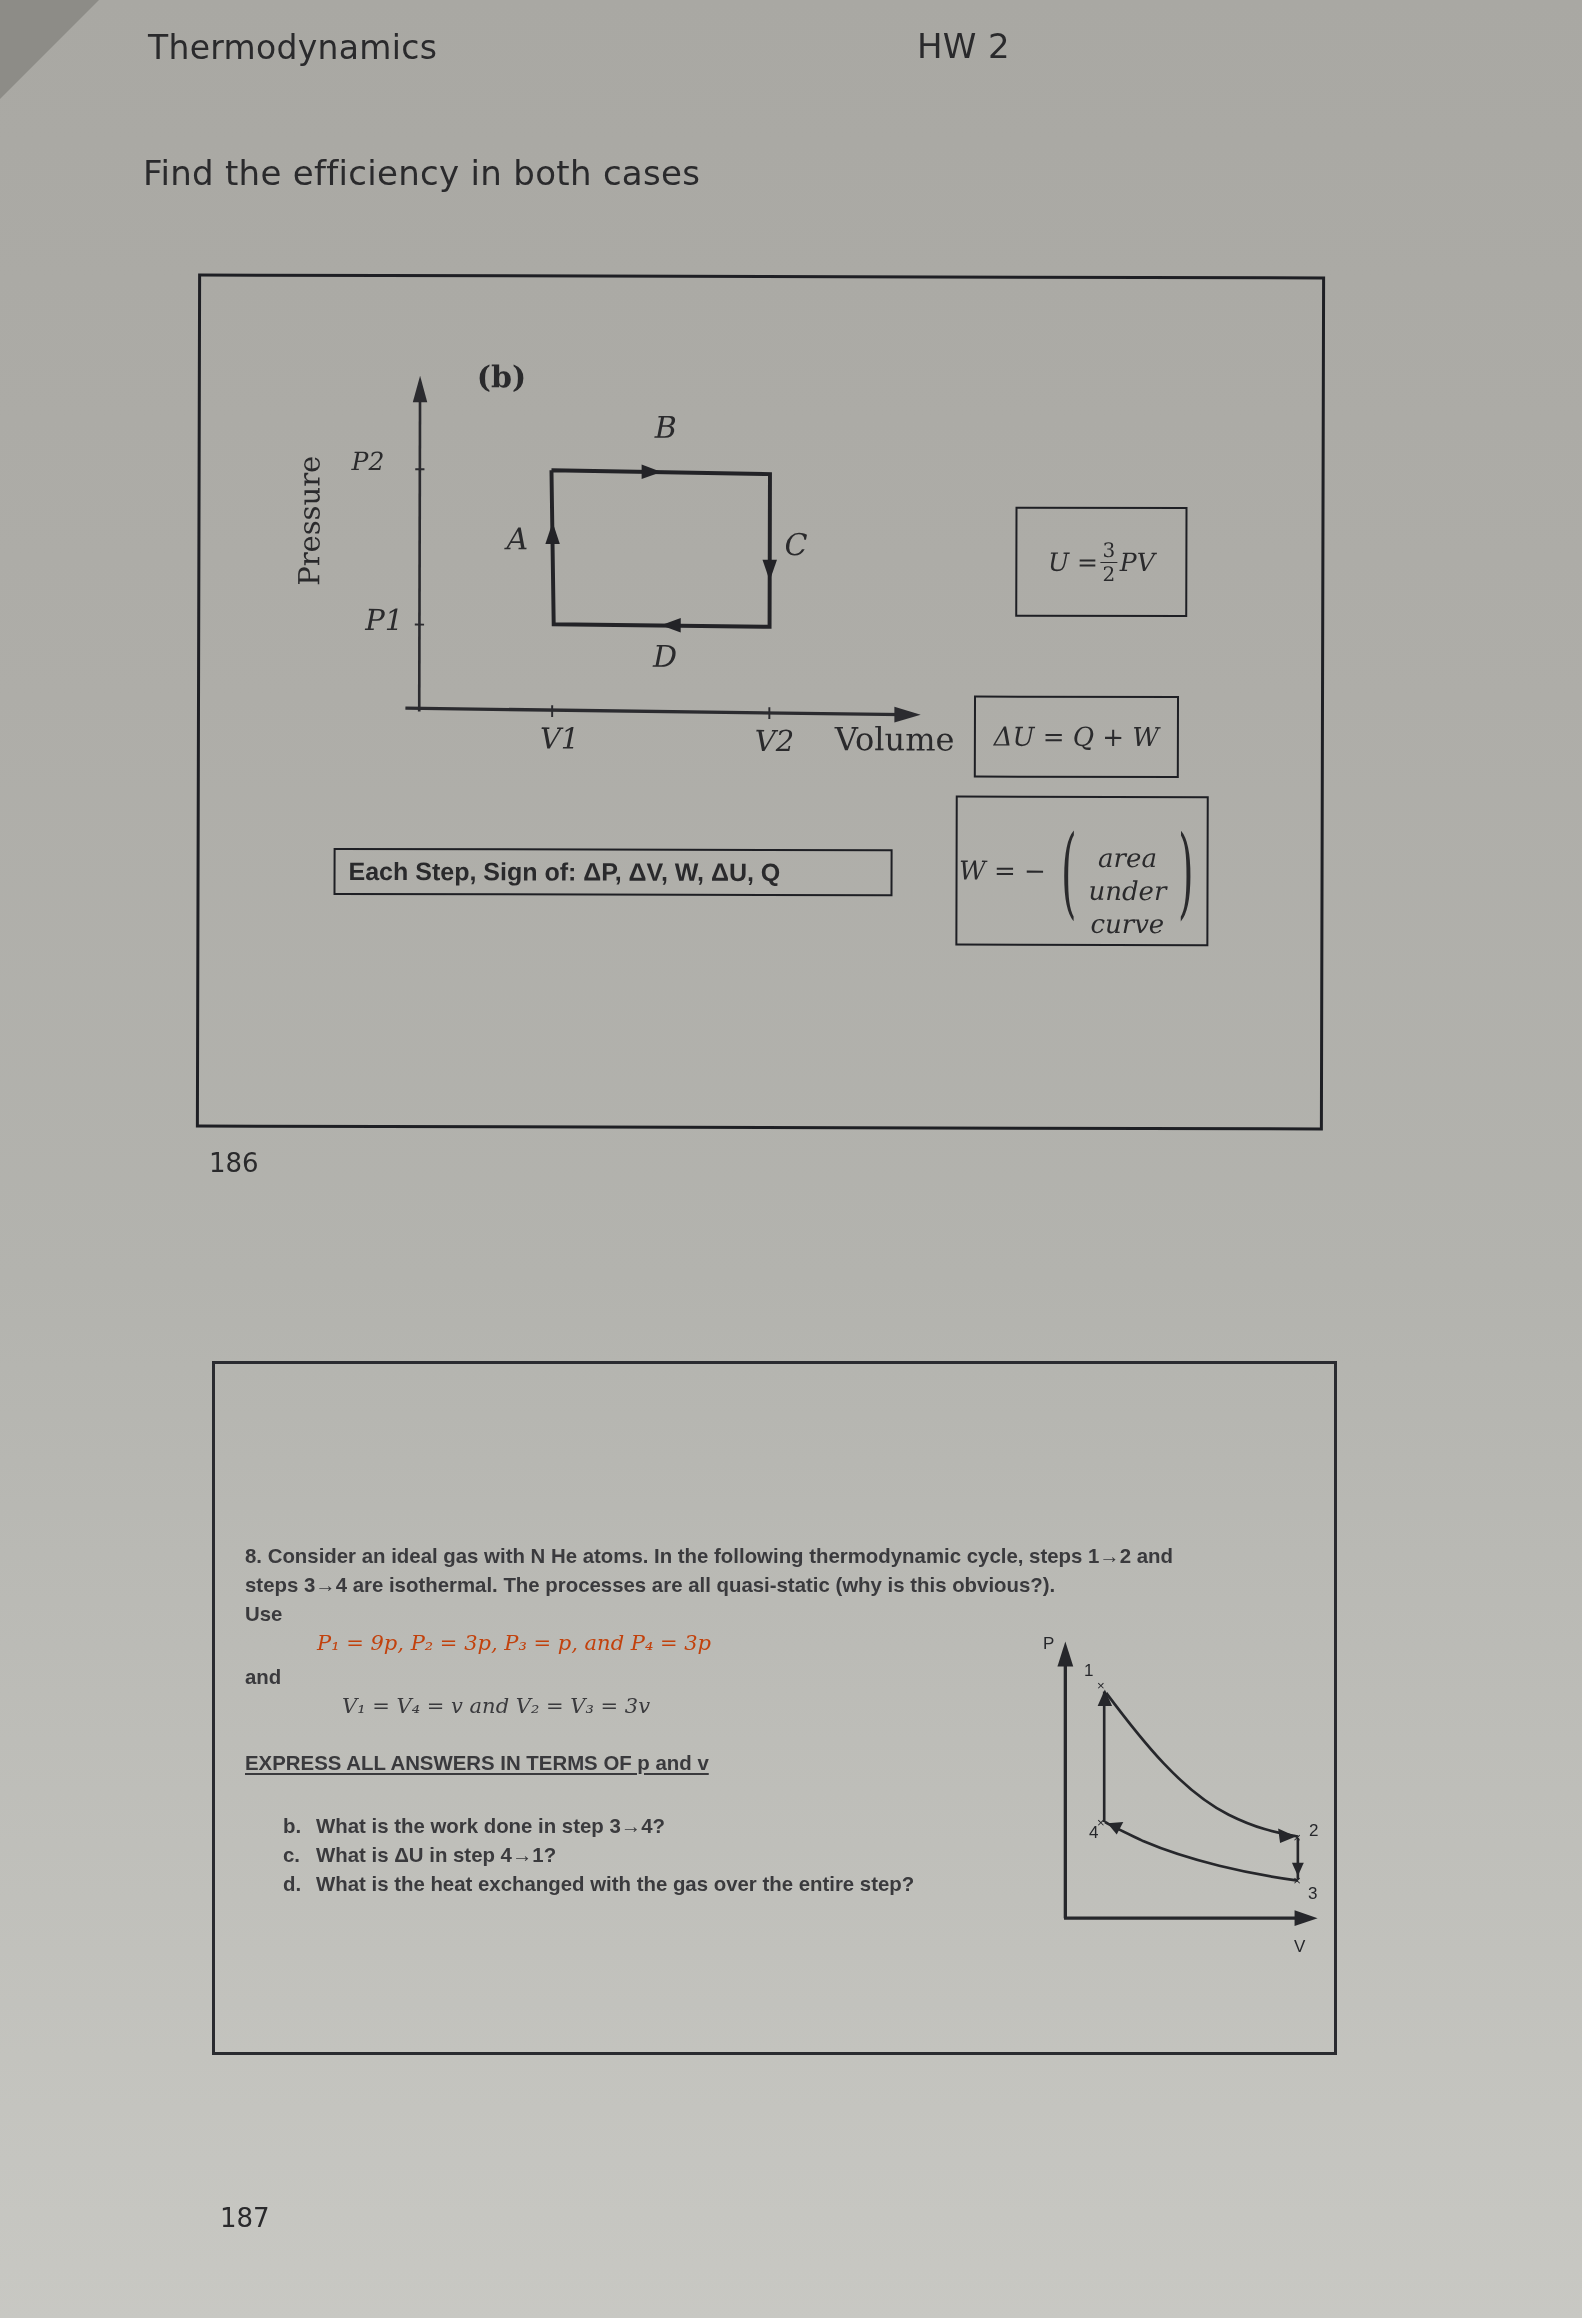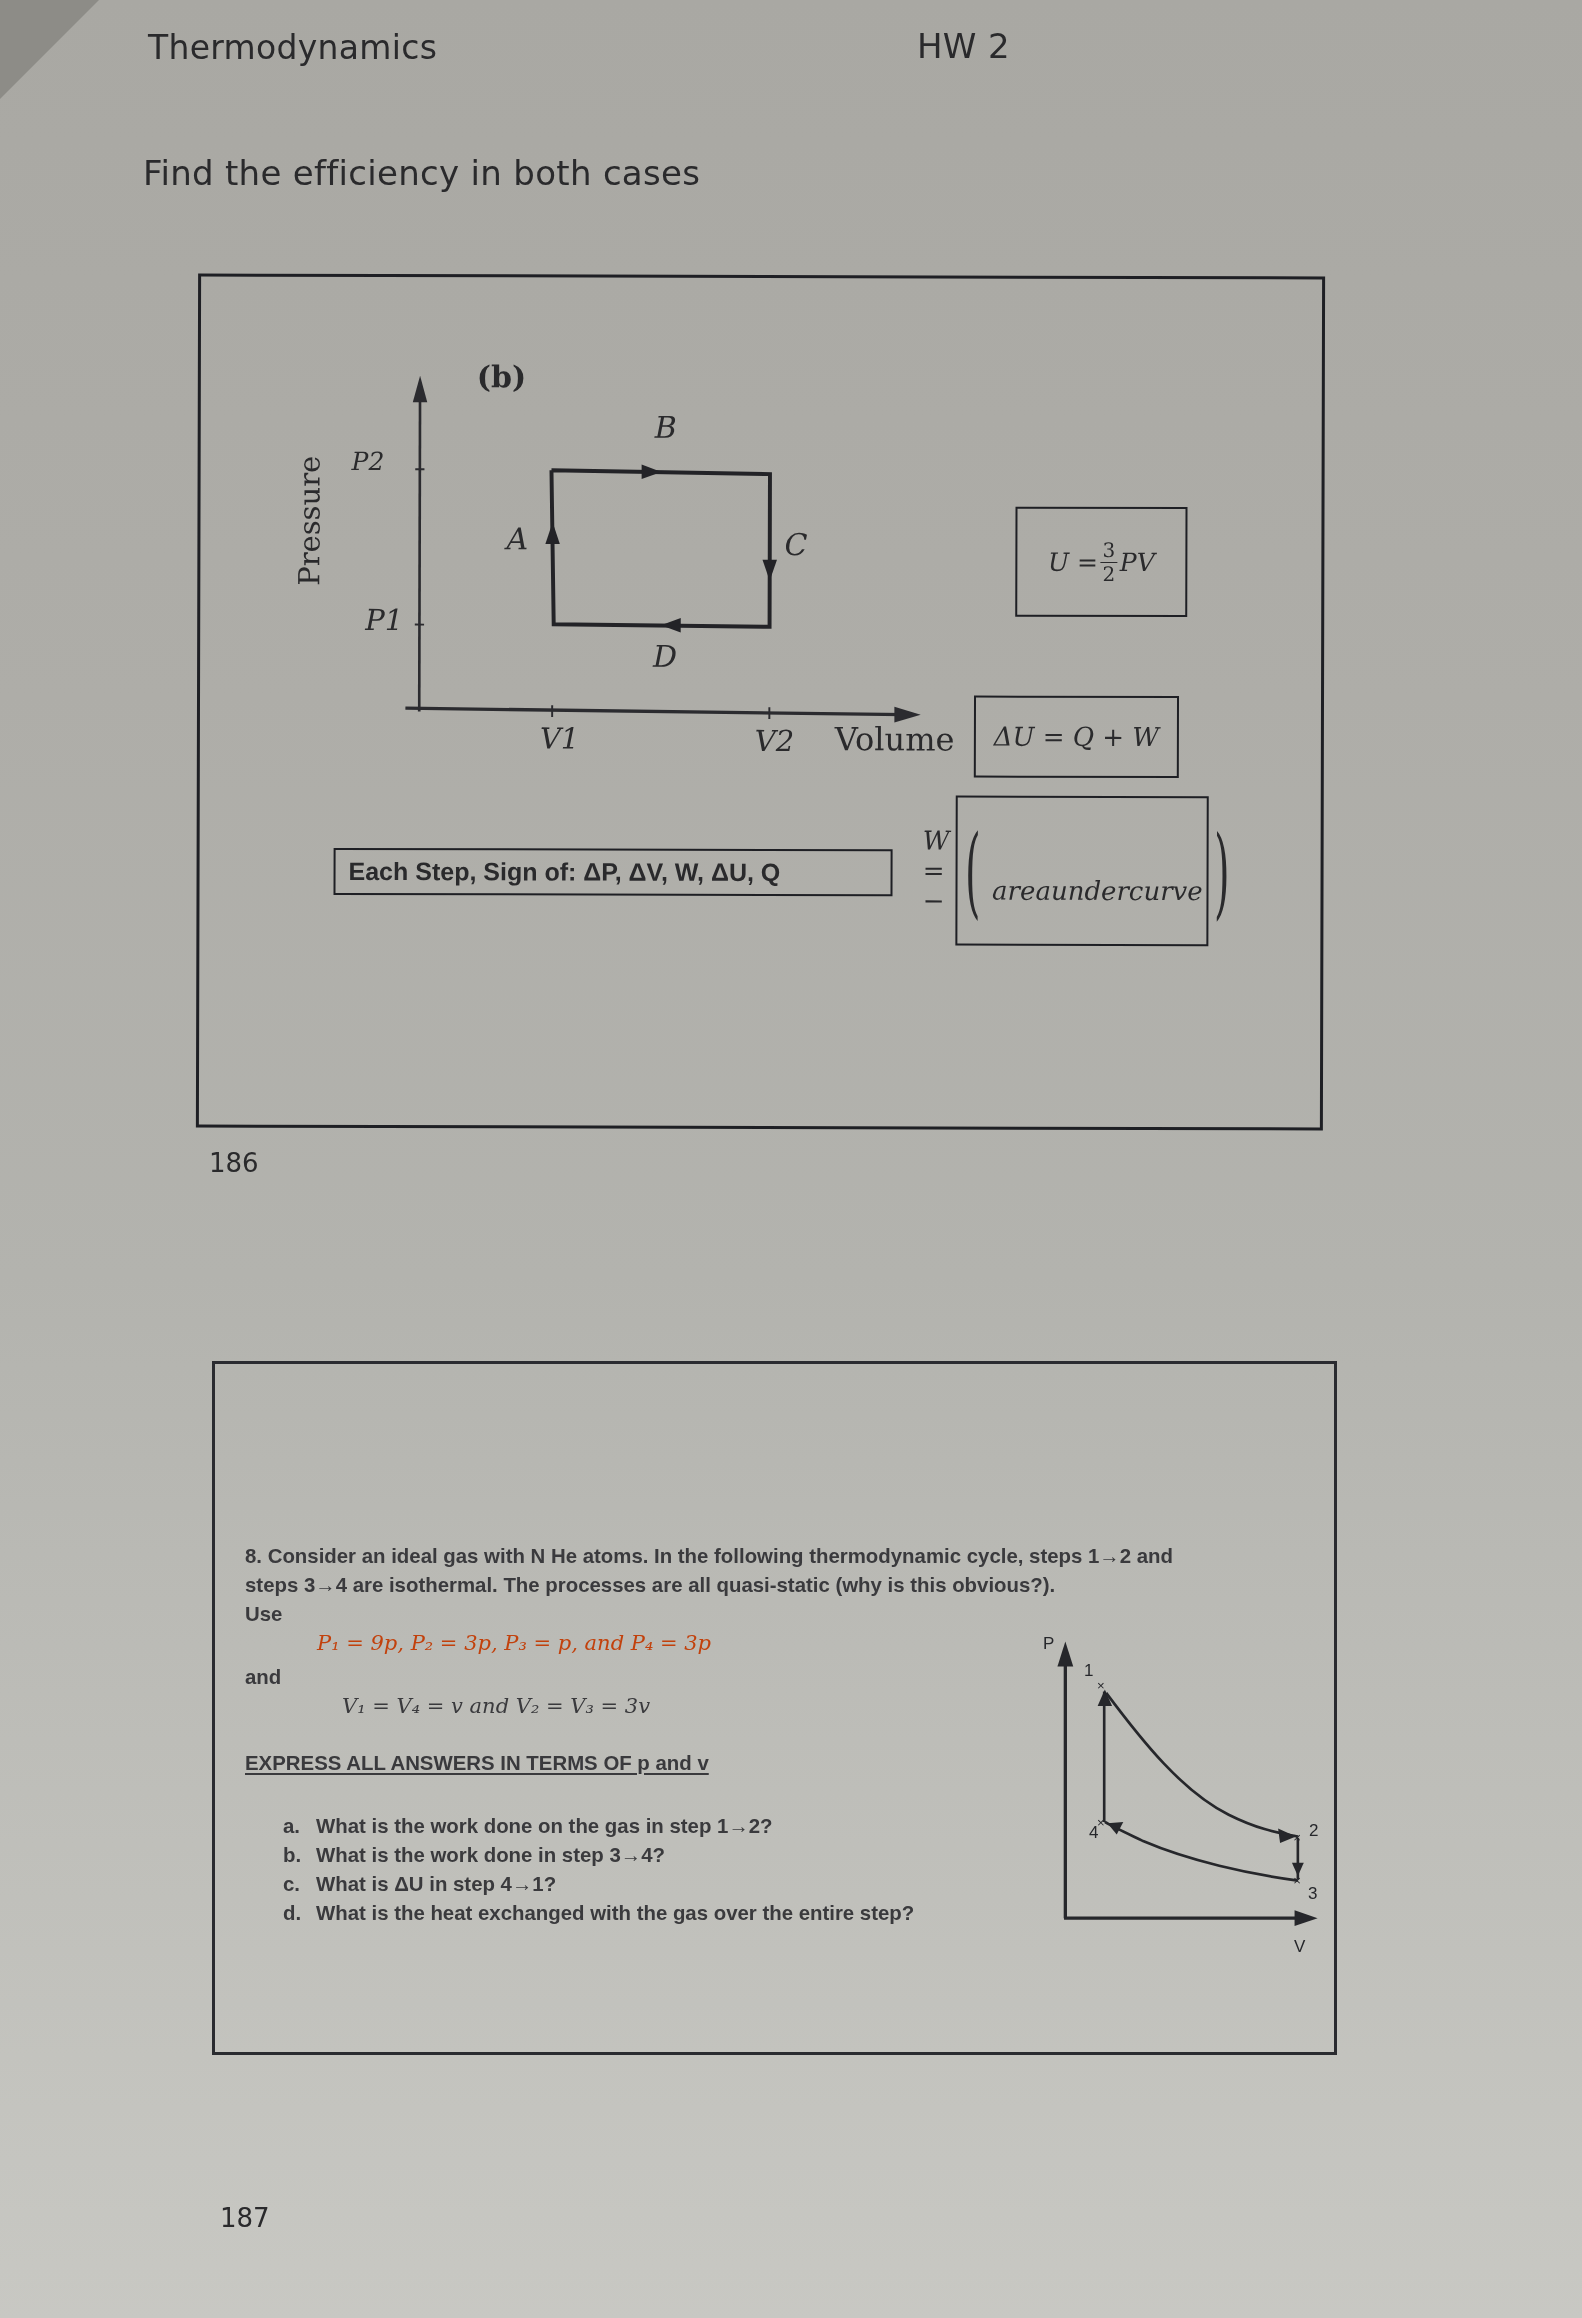--- a/index.html
+++ b/index.html
@@ -74,21 +74,21 @@
     <span class="serif ital" style="font-size:25px;">PV</span>
   </div>
 
   <div class="mathbox" style="left:774px; top:417px; width:205px; height:82px;">
     <span class="serif ital" style="font-size:26px;">ΔU = Q + W</span>
   </div>
 
   <div class="mathbox" style="left:756px; top:517px; width:253px; height:150px;">
     <span class="serif ital" style="font-size:26px; margin-right:4px;">W = −</span>
     <span class="serif" style="font-size:99px; font-weight:100; line-height:99px; transform:scaleX(0.4); display:inline-block;">(</span>
-    <span style="display:inline-flex; flex-direction:row; align-items:center; line-height:33px;margin-top:41px;">
+    <span style="display:inline-flex; flex-direction:column; align-items:center; line-height:33px;margin-top:41px;">
       <span class="serif ital" style="font-size:26px;">area</span>
       <span class="serif ital" style="font-size:26px;">under</span>
       <span class="serif ital" style="font-size:26px;">curve</span>
     </span>
     <span class="serif" style="font-size:99px; font-weight:100; line-height:99px; transform:scaleX(0.4); display:inline-block;">)</span>
   </div>
 
   <div class="mathbox" style="left:134px; top:571px; width:559px; height:47px; justify-content:flex-start; padding-left:13px;">
     <span style="font-family:'Liberation Sans', sans-serif; font-size:25px; font-weight:bold; color:#2a2a2c;">Each Step, Sign of:  ΔP,  ΔV,  W,  ΔU,  Q</span>
   </div>
@@ -100,21 +100,20 @@
     <div>8. Consider an ideal gas with N He atoms. In the following thermodynamic cycle, steps 1→2 and</div>
     <div>steps 3→4 are isothermal. The processes are all quasi-static (why is this obvious?).</div>
     <div>Use</div>
   </div>
   <div class="abs serif ital" style="left:102px; top:267px; font-size:21px; color:#c2410c;">P₁ = 9p,  P₂ = 3p,  P₃ = p,  and P₄ = 3p</div>
   <div class="abs q-text" style="left:30px; top:299px;">and</div>
   <div class="abs serif ital" style="left:102px; top:330px; font-size:21px; color:#3a3a3d;margin-left:25px;">V₁ = V₄ = v  and  V₂ = V₃ = 3v</div>
   <div class="abs q-text" style="left:30px; top:385px; text-decoration:underline; text-underline-offset:3.3px;">EXPRESS ALL ANSWERS IN TERMS OF p and v</div>
 
   <div class="abs q-text" style="left:68px; top:448px;">
-    <div><span style="display:inline-block; width:33px;">a.</span><span>What is the work done on the gas in step 1→2?</span></div>
     <div><span style="display:inline-block; width:33px;">b.</span><span>What is the work done in step 3→4?</span></div>
     <div><span style="display:inline-block; width:33px;">c.</span><span>What is ΔU in step 4→1?</span></div>
     <div><span style="display:inline-block; width:33px;">d.</span><span>What is the heat exchanged with the gas over the entire step?</span></div>
   </div>
 
   <svg class="abs" style="left:816px; top:263px;" width="290" height="303" viewBox="0 0 440 460">
     <line x1="52" y1="42" x2="52" y2="442" stroke="#26272b" stroke-width="5"></line>
     <polygon points="52,22 40,60 64,60" fill="#26272b"></polygon>
     <line x1="50" y1="442" x2="415" y2="442" stroke="#26272b" stroke-width="5"></line>
     <polygon points="435,442 400,430 400,454" fill="#26272b"></polygon>

